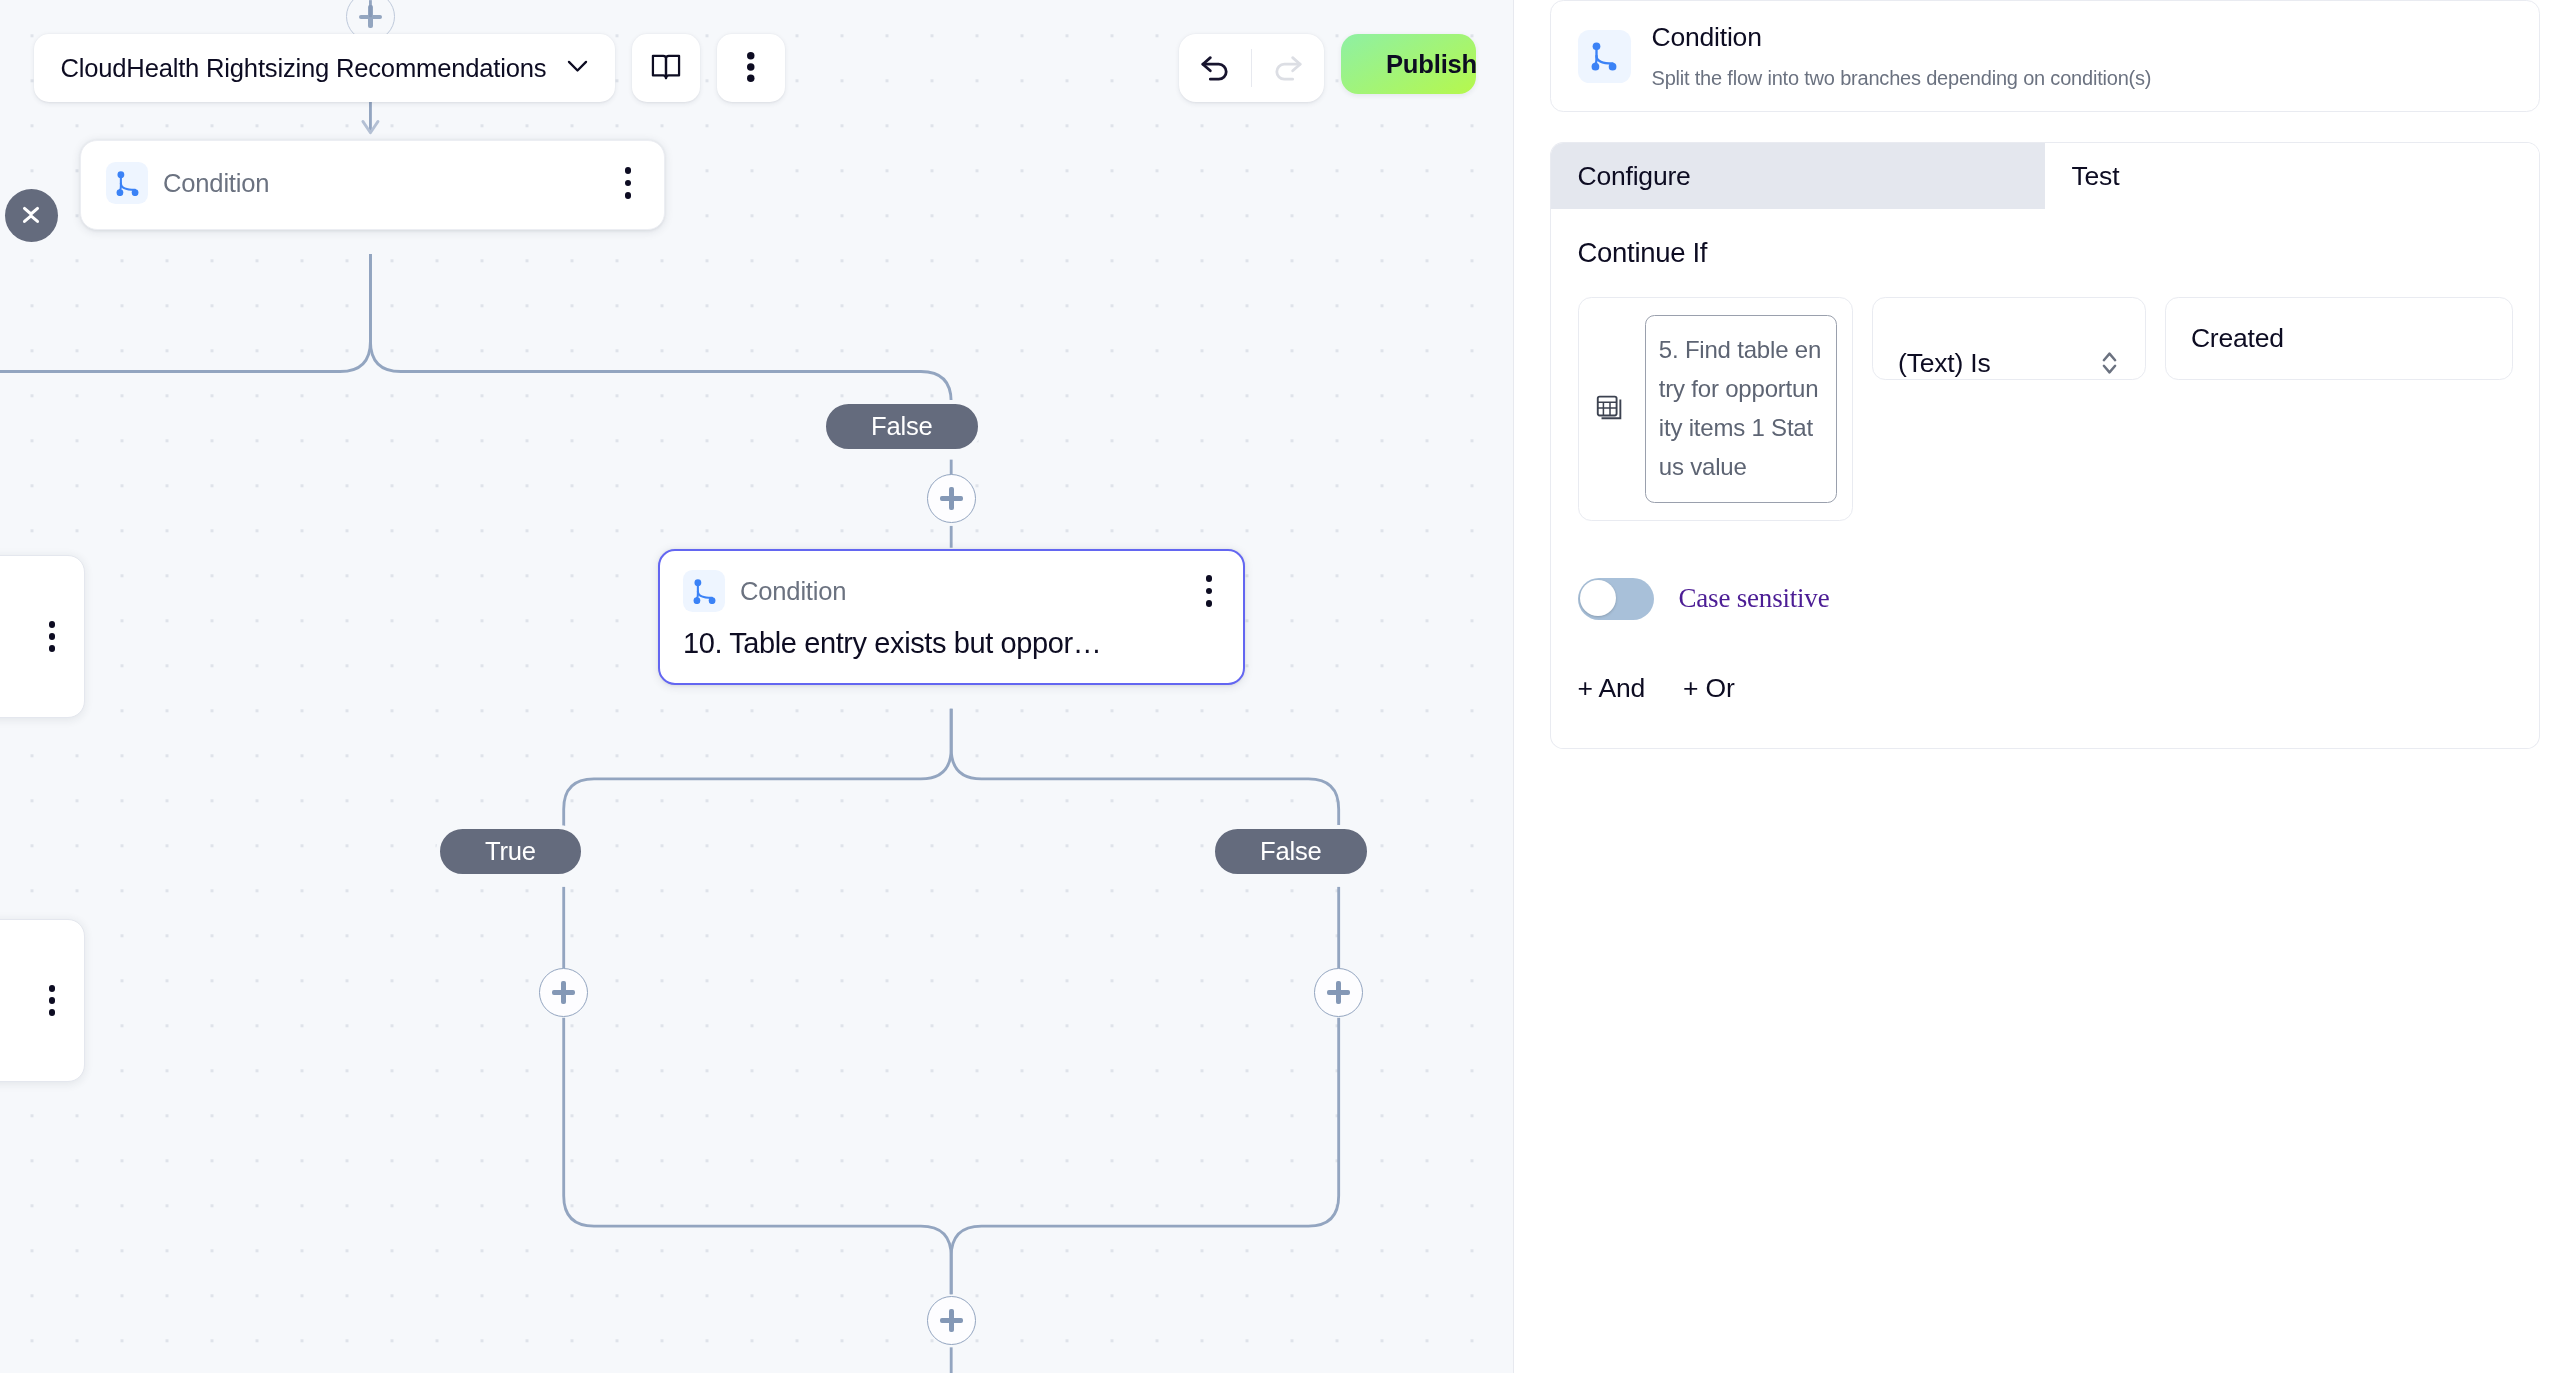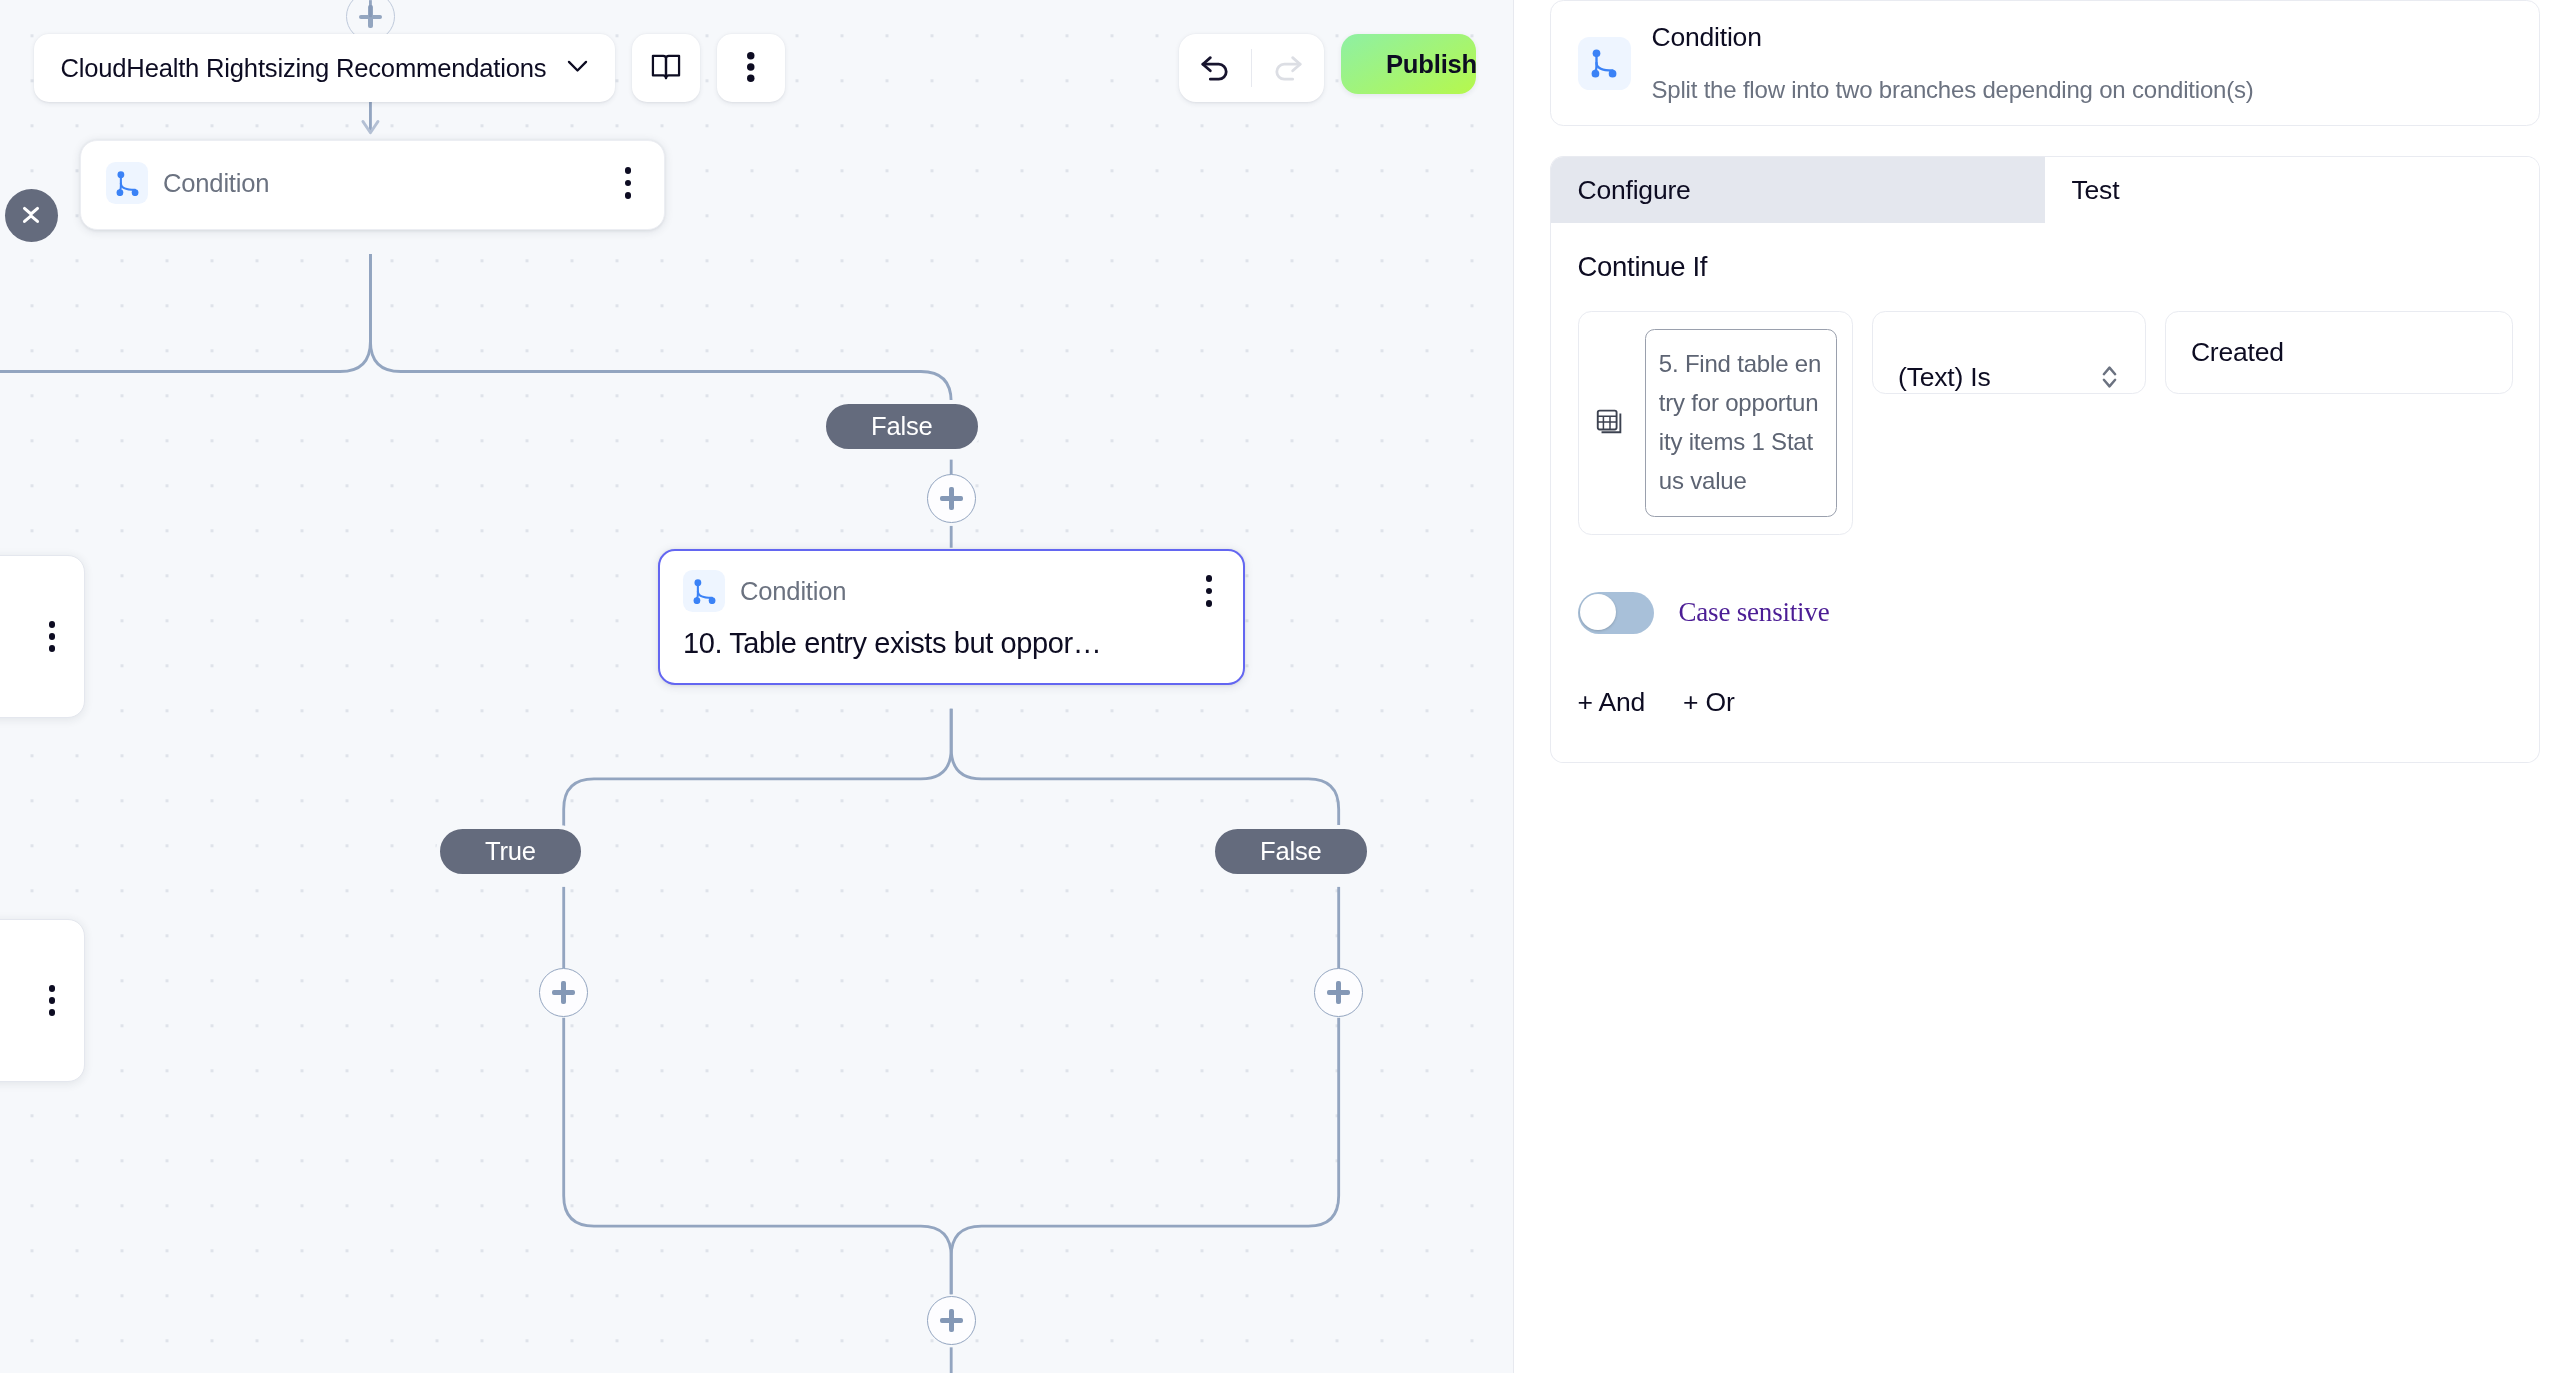--- a/index.html
+++ b/index.html
@@ -144,21 +144,21 @@
   .info-card {
     border: 0.9px solid #e9ebf1; border-radius: 13.3px;
     display: flex; align-items: center; gap: 21px;
     padding: 21px 26.5px; margin-bottom: 30px;
   }
   .info-icon {
     width: 53px; height: 53px; border-radius: 11.4px; background: #eef5ff;
     display: flex; align-items: center; justify-content: center; flex: 0 0 53px;
   }
   .info-name { font-size: 26.5px; color: #0d0c22; letter-spacing: -0.2px; }
-  .info-desc { font-size: 24px; color: #6b7280; margin-top: 23px; letter-spacing: -0.2px; }
+  .info-desc { font-size: 20px; color: #6b7280; margin-top: 14px; letter-spacing: -0.2px; }
 
   .tabs { display: flex; border: 0.9px solid #e9ebf1; border-radius: 13.3px 13.3px 0 0; overflow: hidden; border-bottom: none; }
   .tab {
     flex: 1 1 50%; height: 66px; display: flex; align-items: center;
     padding-left: 26.5px; font-size: 26.5px; color: #0d0c22; cursor: pointer;
     letter-spacing: -0.2px; background: #fff;
   }
   .tab.active { background: #e4e7ee; }
 
   .config-body {

